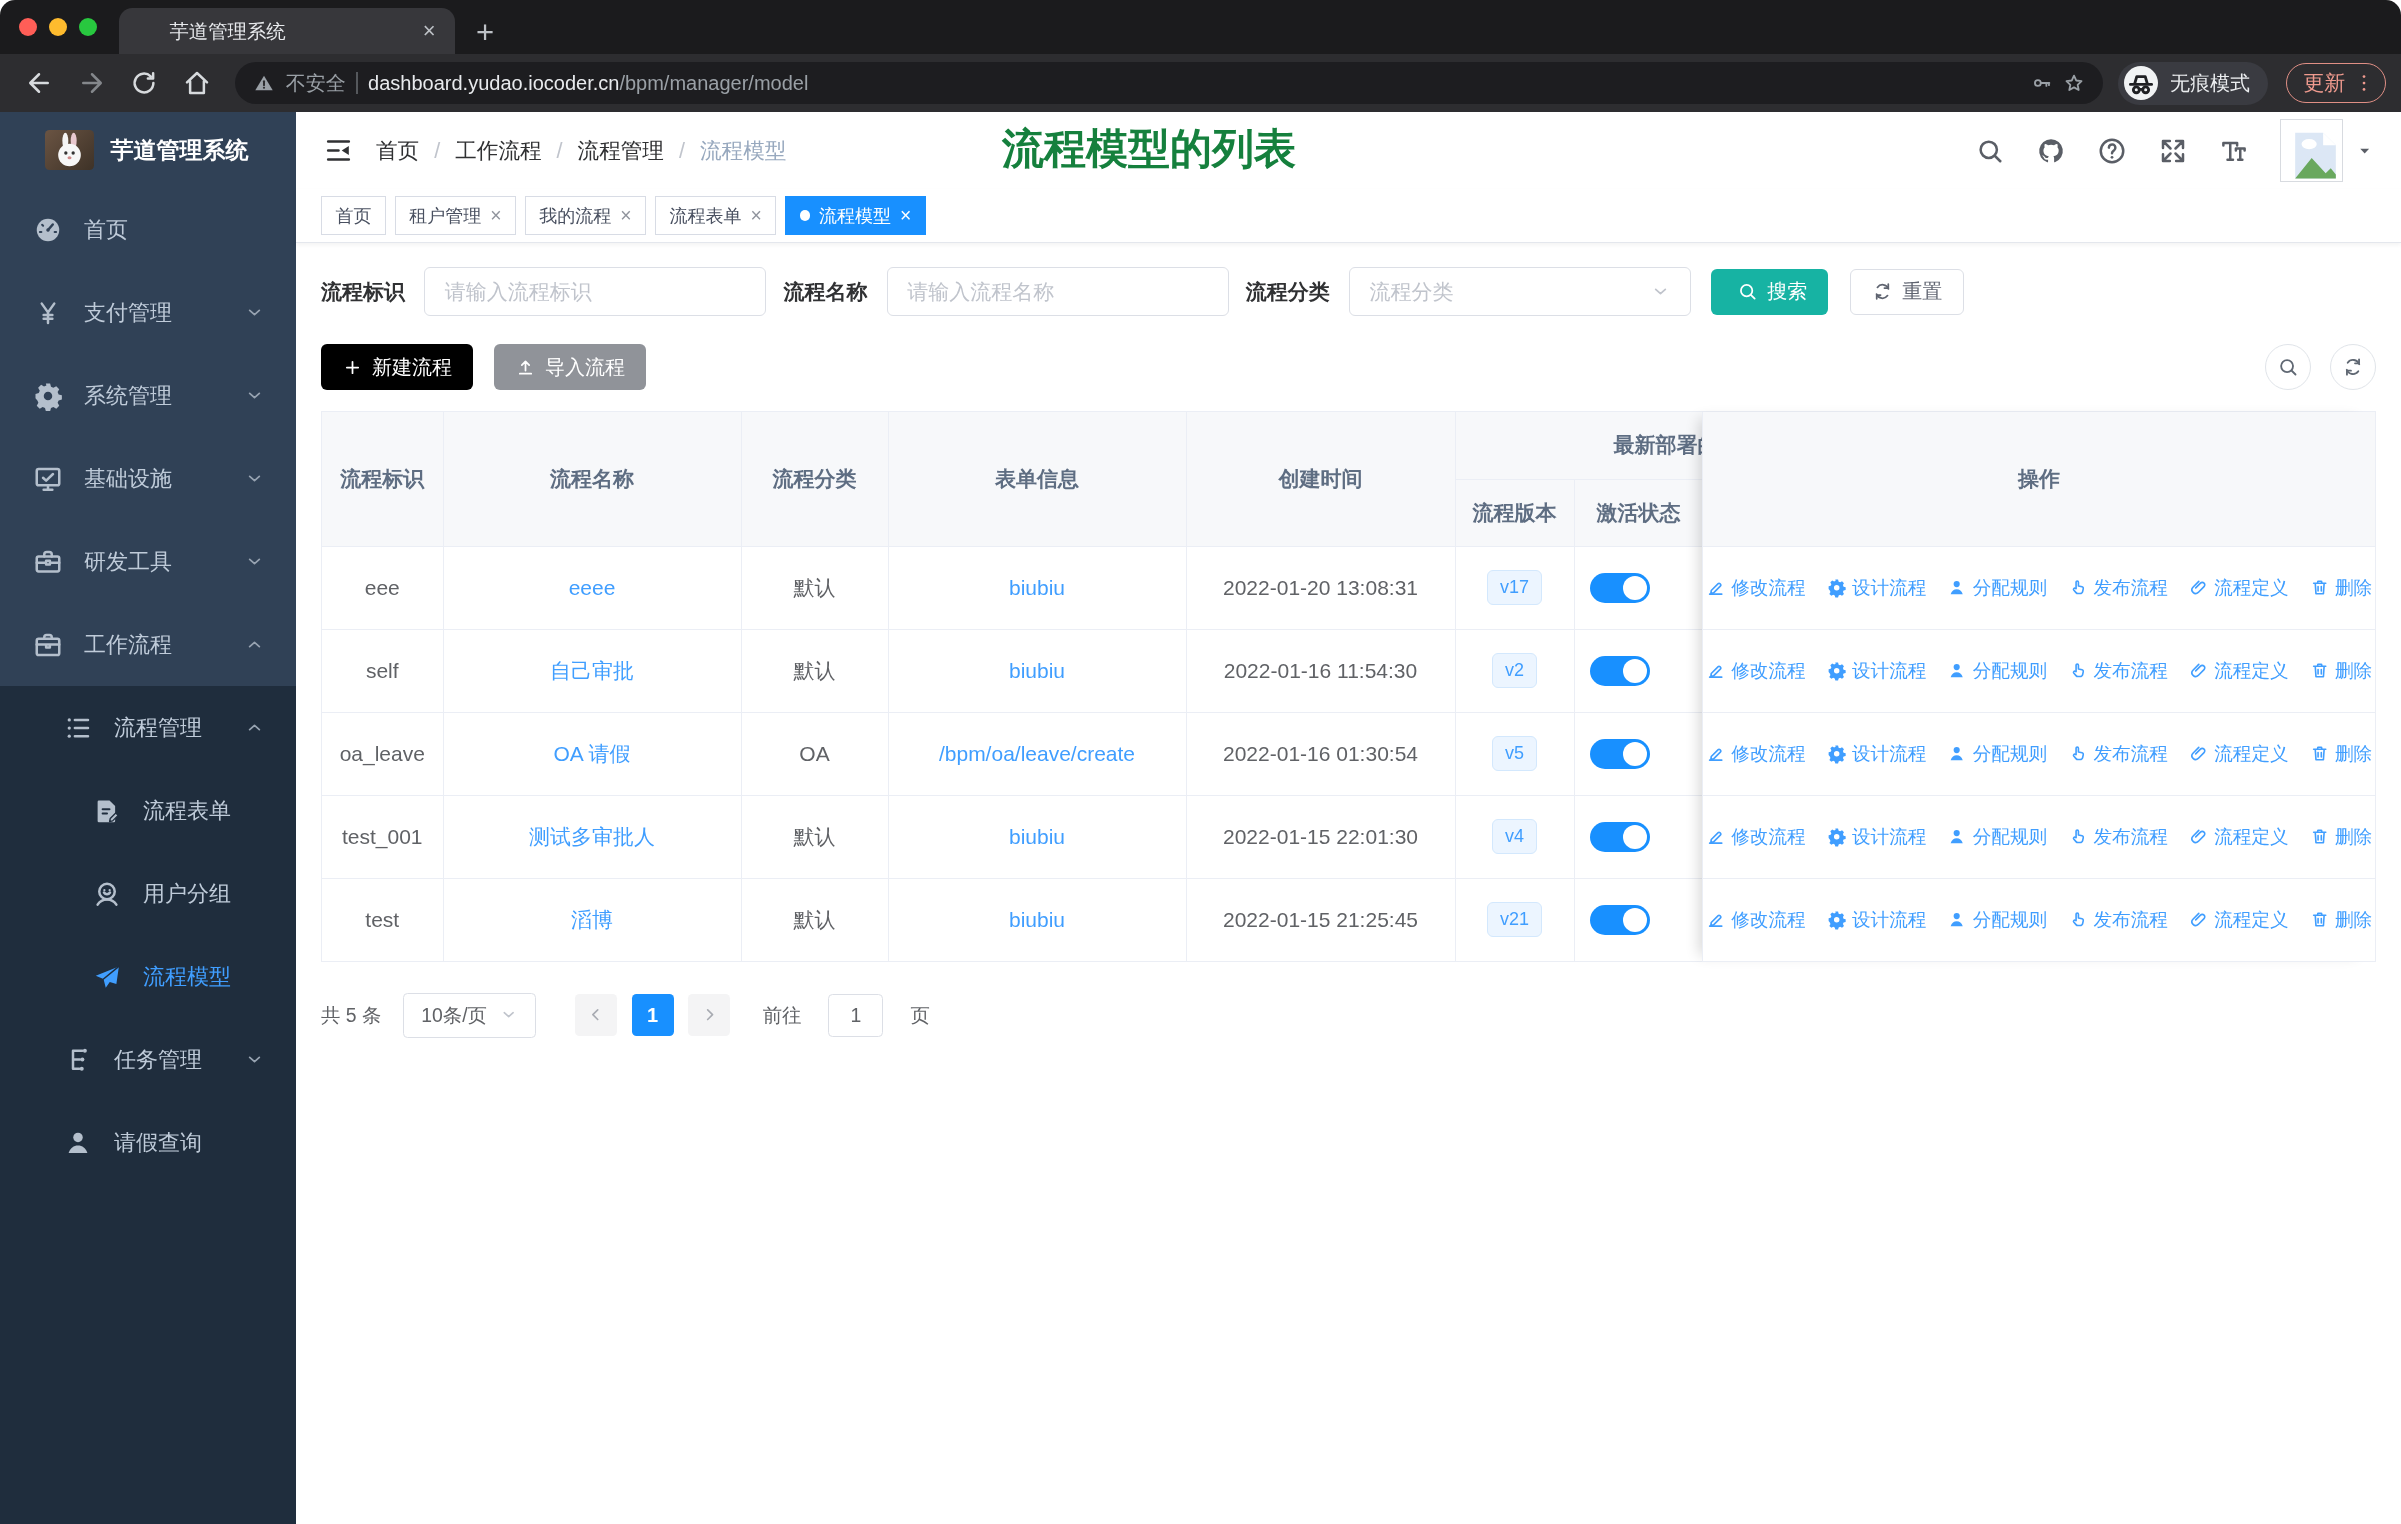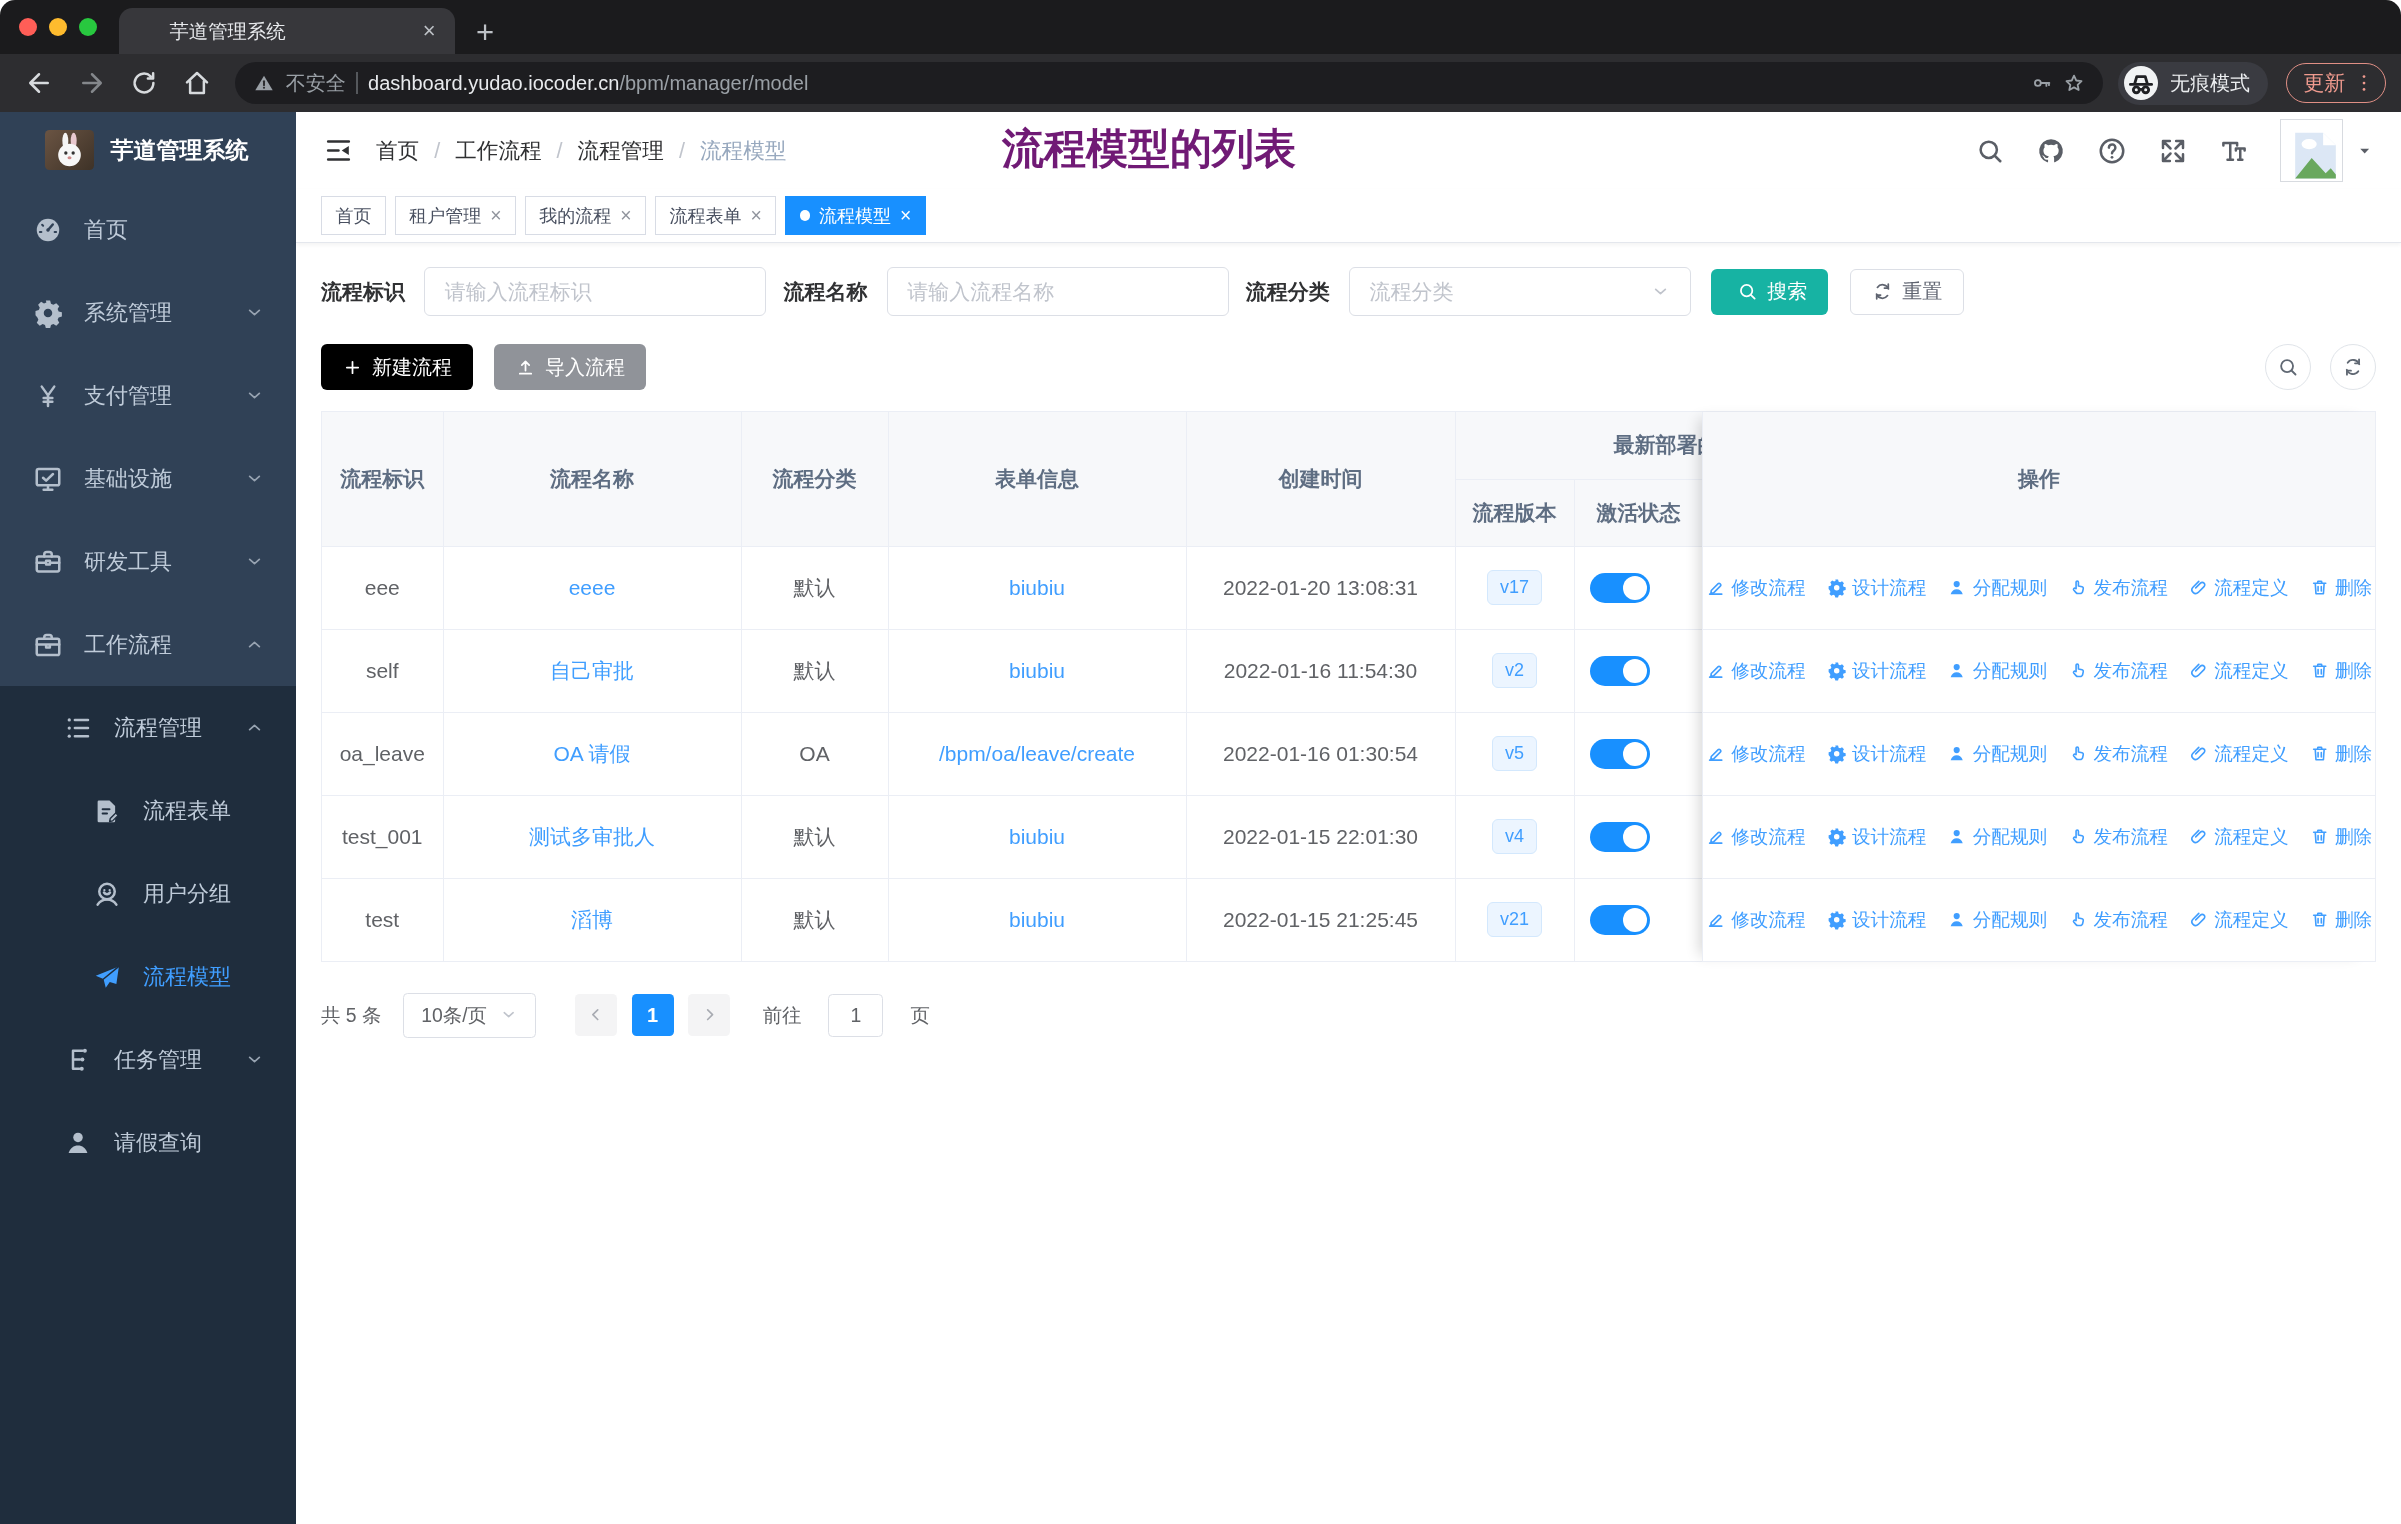--- a/index.html
+++ b/index.html
@@ -55,21 +55,21 @@
   .sidebar-filler { flex:1; background:#1f2d3d; }
 
   .main { flex:1; min-width:0; display:flex; flex-direction:column; background:#fff; }
 
   
   .main-header { height:77px; display:flex; align-items:center; padding:0 27px; position:relative; flex:none; }
   .fold { width:31px; height:31px; color:#303133; margin-right:22px; flex:none; }
   .breadcrumb { display:flex; align-items:center; gap:15px; font-size:21.6px; color:#303133; }
   .breadcrumb .b-sep { color:#c0c4cc; }
   .breadcrumb .b-last { color:#97a8be; }
-  .annotation { position:absolute; left:706px; top:9px; font-size:42px; font-weight:bold; color:#701a75; white-space:nowrap; }
+  .annotation { position:absolute; left:706px; top:9px; font-size:42px; font-weight:bold; color:#15803d; white-space:nowrap; }
   .header-icons { margin-left:auto; display:flex; align-items:center; gap:31px; color:#5a5e66; }
   .h-ic { width:30px; height:30px; flex:none; }
   .avatar-wrap { display:flex; align-items:center; gap:12px; }
   .avatar-box { width:63px; height:63px; background:#fff; border:1.5px solid #d8dbe0; position:relative; }
   .avatar-box svg { width:31px; height:31px; position:absolute; left:4.5px; top:4.5px; }
   .caret { width:19.4px; height:19.4px; color:#5a5e66; }
 
   
   .tag-bar { height:54px; display:flex; align-items:center; gap:9px; padding:0 25px; flex:none;
     border-bottom:0.7px solid #e4e7ed; box-shadow:0 1.5px 4.5px rgba(0,0,0,.05); }
@@ -254,37 +254,37 @@
               <path d="M12 12l3.8-4.4" stroke="#304156" stroke-width="2"></path>
               <circle cx="12" cy="12" r="1.4" fill="#304156" stroke="none"></circle>
               <path d="M5.5 13.5h1.2M17.3 13.5h1.2M7.3 7.8l.8.8" stroke="#304156" stroke-width="1.6"></path>
             </svg>
           </span>
           <span class="m-label">首页</span>
         </div>
         <div class="menu-item mi-d0">
           <span class="m-icon">
             <svg viewBox="0 0 24 24" fill="none" stroke="currentColor" stroke-width="2" stroke-linecap="round" stroke-linejoin="round" style="width:100%;height:100%">
+              <path d="M7 4.5l5 7 5-7M12 11.5V20M8.5 13.5h7M8.5 16.5h7"></path>
+            </svg>
+          </span>
+          <span class="m-label">支付管理</span>
+          <span class="chev">
+            <svg viewBox="0 0 24 24" fill="none" stroke="currentColor" stroke-width="2" stroke-linecap="round" stroke-linejoin="round" style="width:100%;height:100%">
+              <path d="m6.5 9.5 5.5 5 5.5-5"></path>
+            </svg>
+          </span>
+        </div>
+        <div class="menu-item mi-d0">
+          <span class="m-icon">
+            <svg viewBox="0 0 24 24" fill="none" stroke="currentColor" stroke-width="2" stroke-linecap="round" stroke-linejoin="round" style="width:100%;height:100%">
               <path fill-rule="evenodd" clip-rule="evenodd" d="M10.3 2h3.4l.7 2.6 1.9.8 2.3-1.3 2.4 2.4-1.3 2.3.8 1.9 2.6.7v3.4l-2.6.7-.8 1.9 1.3 2.3-2.4 2.4-2.3-1.3-1.9.8-.7 2.6h-3.4l-.7-2.6-1.9-.8-2.3 1.3-2.4-2.4 1.3-2.3-.8-1.9L2 13.7v-3.4l2.6-.7.8-1.9L4.1 5.4l2.4-2.4 2.3 1.3 1.9-.8Z M12 8.6a3.4 3.4 0 1 0 0 6.8 3.4 3.4 0 0 0 0-6.8Z" fill="currentColor" stroke="none"></path>
             </svg>
           </span>
           <span class="m-label">系统管理</span>
-          <span class="chev">
-            <svg viewBox="0 0 24 24" fill="none" stroke="currentColor" stroke-width="2" stroke-linecap="round" stroke-linejoin="round" style="width:100%;height:100%">
-              <path d="m6.5 9.5 5.5 5 5.5-5"></path>
-            </svg>
-          </span>
-        </div>
-        <div class="menu-item mi-d0">
-          <span class="m-icon">
-            <svg viewBox="0 0 24 24" fill="none" stroke="currentColor" stroke-width="2" stroke-linecap="round" stroke-linejoin="round" style="width:100%;height:100%">
-              <path d="M7 4.5l5 7 5-7M12 11.5V20M8.5 13.5h7M8.5 16.5h7"></path>
-            </svg>
-          </span>
-          <span class="m-label">支付管理</span>
           <span class="chev">
             <svg viewBox="0 0 24 24" fill="none" stroke="currentColor" stroke-width="2" stroke-linecap="round" stroke-linejoin="round" style="width:100%;height:100%">
               <path d="m6.5 9.5 5.5 5 5.5-5"></path>
             </svg>
           </span>
         </div>
         <div class="menu-item mi-d0">
           <span class="m-icon">
             <svg viewBox="0 0 24 24" fill="none" stroke="currentColor" stroke-width="2" stroke-linecap="round" stroke-linejoin="round" style="width:100%;height:100%">
               <rect x="3" y="4" width="18" height="13" rx="1.5"></rect>

